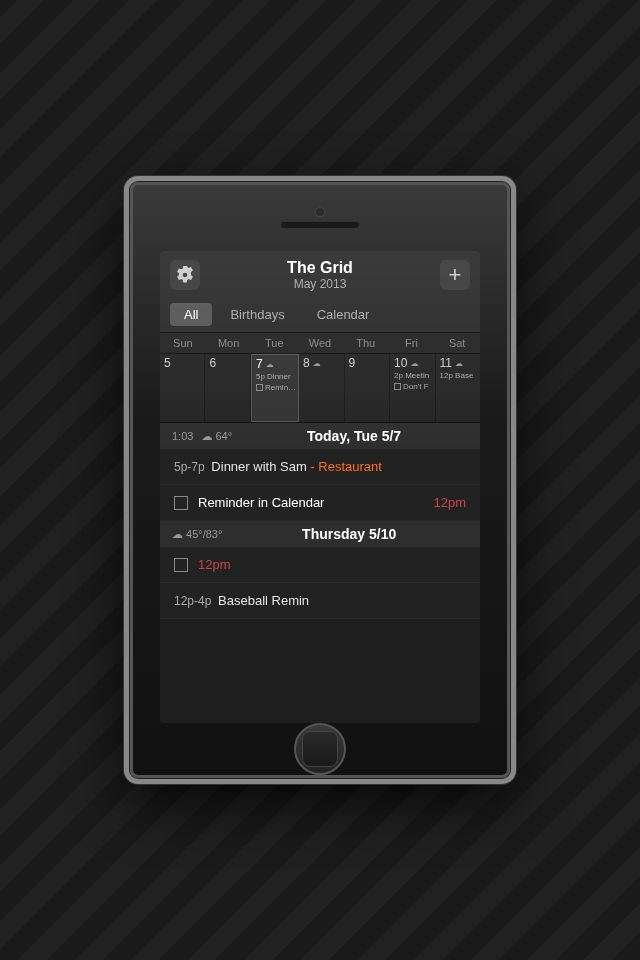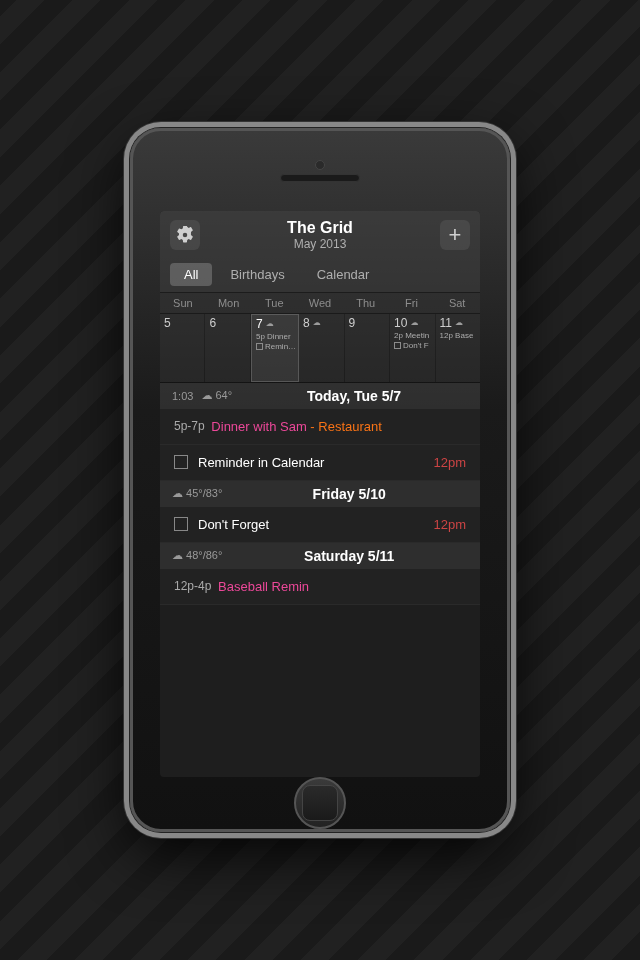--- a/index.html
+++ b/index.html
@@ -25,23 +25,23 @@
         transparent,
         transparent 20px,
         rgba(255,255,255,0.03) 20px,
         rgba(255,255,255,0.03) 40px
       );
     }
 
     .phone-shell {
       position: relative;
       width: 380px;
-      height: 704px;
+      height: 596px;
       background: linear-gradient(180deg, #3a3a3a 0%, #1a1a1a 40%, #111 100%);
-      border-radius: 31px;
+      border-radius: 8px;
       border: 3px solid #555;
       box-shadow:
         0 0 0 1px #222,
         0 0 0 6px #888,
         0 0 0 7px #333,
         0 20px 60px rgba(0,0,0,0.9);
       display: flex;
       flex-direction: column;
       align-items: center;
     }
@@ -311,37 +311,37 @@
       flex-shrink: 0;
       background: #222222;
     }
 
     .event-row .event-time {
       color: #aaaaaa;
       font-size: 12px;
     }
 
     .event-row .event-name {
-      color: #ec4899;
+      color: #e5e5e5;
       font-size: 13px;
       font-weight: 500;
     }
 
     .event-row .event-location {
       color: #f97316;
       font-size: 13px;
     }
 
     .reminder-row {
       padding: 10px 14px;
       border-bottom: 1px solid #2a2a2a;
       flex-shrink: 0;
       background: #222222;
       display: flex;
-      align-items: flex-start;
+      align-items: flex-end;
       gap: 10px;
     }
 
     .reminder-row .checkbox-box {
       width: 14px;
       height: 14px;
       border: 1.5px solid #888;
       flex-shrink: 0;
     }
 
@@ -520,34 +520,29 @@
         </div>
 
         <div class="reminder-row">
           <div class="checkbox-box"></div>
           <span class="reminder-label">Reminder in Calendar</span>
           <span class="reminder-time">12pm</span>
         </div>
 
         <div class="day-header-row">
           <span class="weather-info">☁ 45°/83°</span>
-          <span class="day-label">Friday 5/10</span>
+          <span class="day-label">Thursday 5/10</span>
         </div>
 
 
         <div class="reminder-row">
           <div class="checkbox-box"></div>
-          <span class="reminder-label">Don't Forget</span>
           <span class="reminder-time">12pm</span>
         </div>
 
-        <div class="day-header-row">
-          <span class="weather-info">☁ 48°/86°</span>
-          <span class="day-label">Saturday 5/11</span>
-        </div>
 
         <div class="event-row">
           <div class="event-row-inline">
             <span class="event-time">12p-4p&nbsp;&nbsp;</span>
             <span class="event-name">Baseball Remin</span>
           </div>
         </div>
 
       </div>
     </div>

